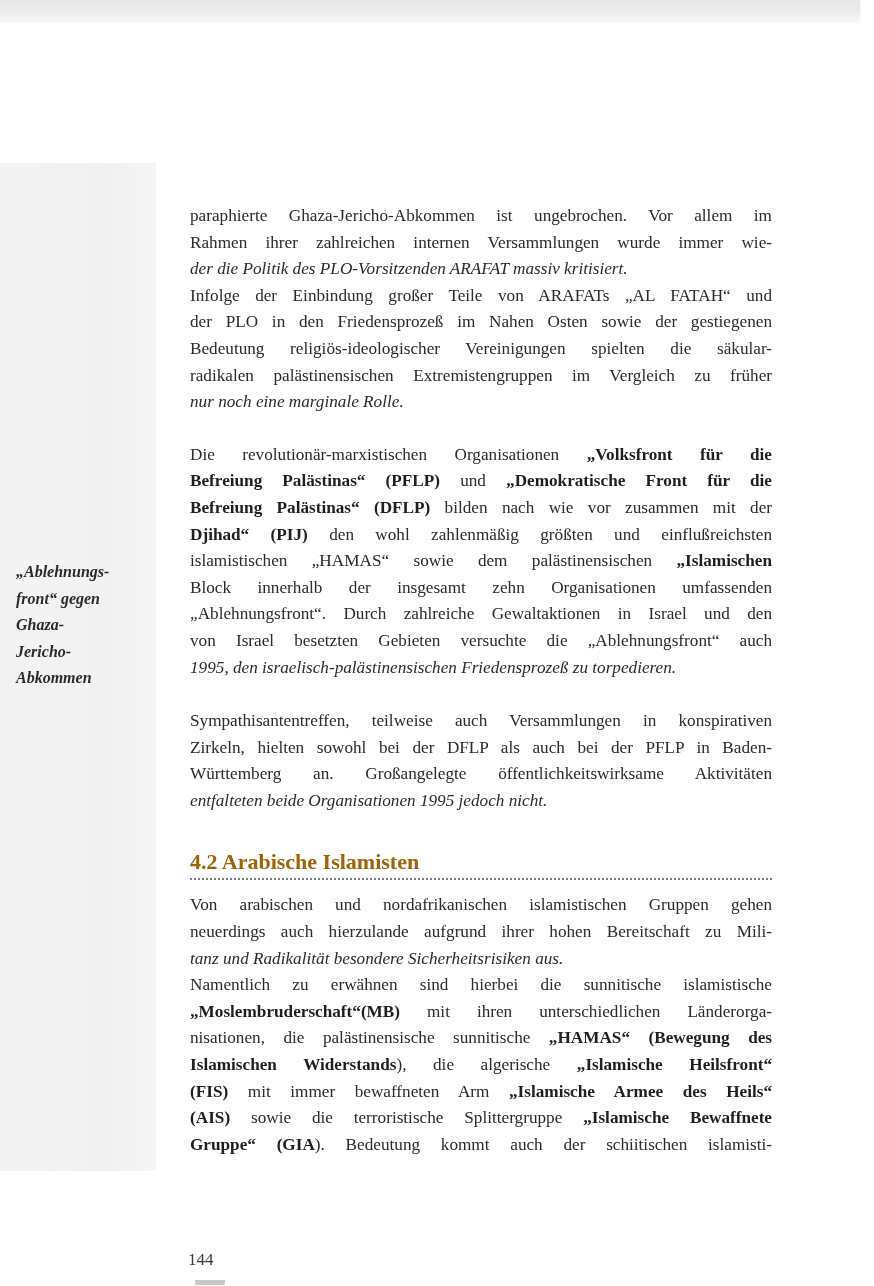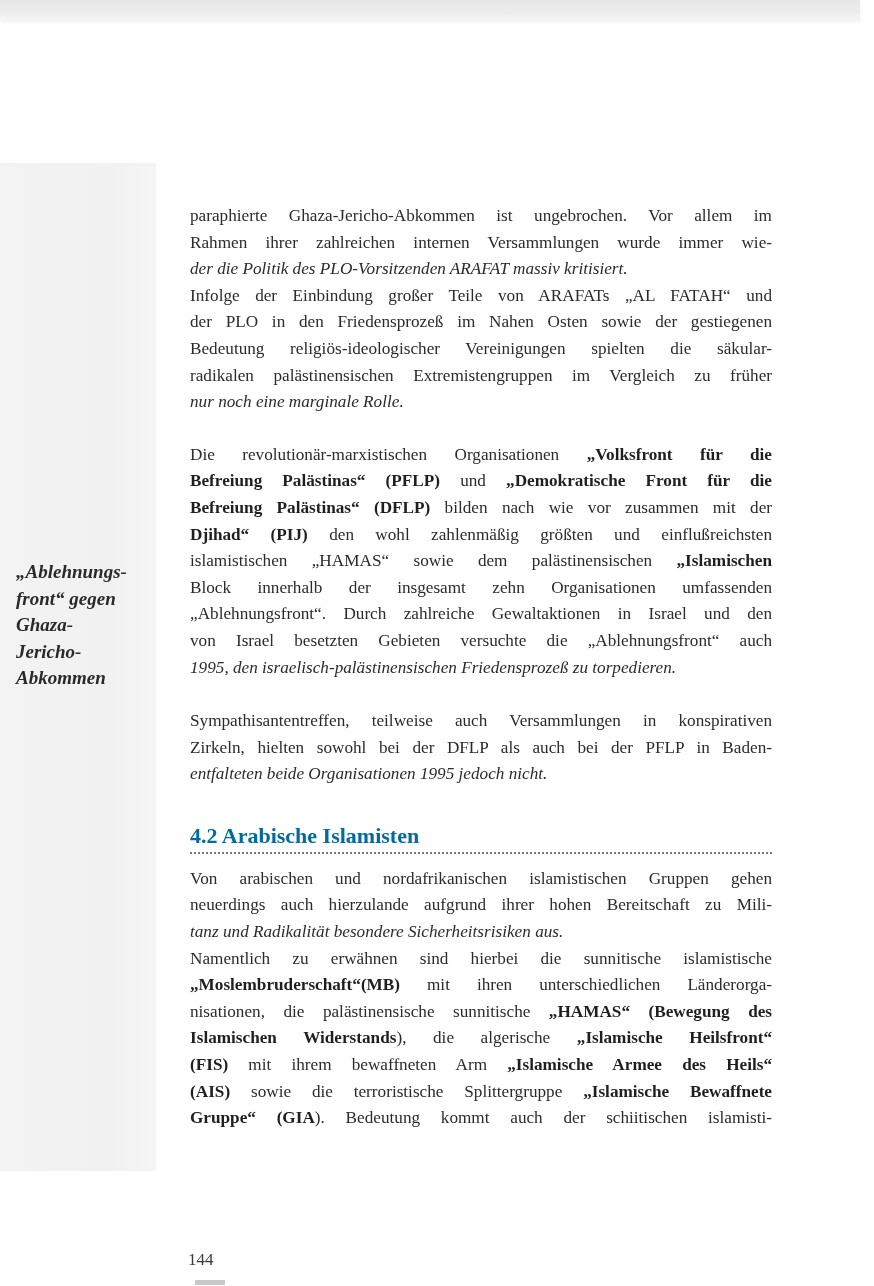--- a/index.html
+++ b/index.html
@@ -33,21 +33,21 @@
       background: linear-gradient(to right, #f3f3f3 0%, #f1f1f1 70%, #f5f5f5 100%);
     }
     .marginal-note {
       position: absolute;
       left: 16px;
       top: 559px;
       width: 140px;
       font-family: "Liberation Serif", "DejaVu Serif", serif;
       font-style: italic;
       font-weight: bold;
-      font-size: 19px;
+      font-size: 16px;
       line-height: 26.6px;
       color: #2a2a2a;
     }
     .marginal-note span { display: block; }
     .content {
       position: absolute;
       left: 190px;
       top: 162px;
       width: 582px;
       margin-top: 41px;
@@ -72,21 +72,21 @@
     }
     .gap-1 { height: 26px; }
     .gap-2 { height: 27px; }
     .gap-3 { height: 34px; }
     b { font-weight: bold; color: #1f1f1f; }
     .section-heading {
       margin: 0;
       font-size: 22px;
       font-weight: bold;
       line-height: 28px;
-      color: #0369a1;
+      color: #a16207;
       padding-bottom: 2px;
       border-bottom: 2px dotted #7a7a7a;
     }
     .heading-gap { height: 12px; }
     .page-number {
       position: absolute;
       left: 188px;
       top: 1250px;
       font-size: 17px;
       color: #3a3a3a;
@@ -142,40 +142,41 @@
     <span class="line">„Ablehnungsfront“. Durch zahlreiche Gewaltaktionen in Israel und den</span>
     <span class="line">von Israel besetzten Gebieten versuchte die „Ablehnungsfront“ auch</span>
     <span class="line last">1995, den israelisch-palästinensischen Friedensprozeß zu torpedieren.</span>
   </p>
 
   <div class="gap-2"></div>
 
   <p class="para">
     <span class="line">Sympathisantentreffen, teilweise auch Versammlungen in konspirativen</span>
     <span class="line">Zirkeln, hielten sowohl bei der DFLP als auch bei der PFLP in Baden-</span>
+    <span class="line">Württemberg an. Großangelegte öffentlichkeitswirksame Aktivitäten</span>
     <span class="line last">entfalteten beide Organisationen 1995 jedoch nicht.</span>
   </p>
 
   <div class="gap-3"></div>
 
   <h2 class="section-heading">4.2 Arabische Islamisten</h2>
 
   <div class="heading-gap"></div>
 
   <p class="para">
     <span class="line">Von arabischen und nordafrikanischen islamistischen Gruppen gehen</span>
     <span class="line">neuerdings auch hierzulande aufgrund ihrer hohen Bereitschaft zu Mili-</span>
     <span class="line last">tanz und Radikalität besondere Sicherheitsrisiken aus.</span>
   </p>
 
   <p class="para">
     <span class="line">Namentlich zu erwähnen sind hierbei die sunnitische islamistische</span>
     <span class="line"><b>„Moslembruderschaft“(MB)</b><span> mit ihren unterschiedlichen Länderorga-</span></span>
     <span class="line"><span>nisationen, die palästinensische sunnitische </span><b>„HAMAS“ (Bewegung des</b></span>
     <span class="line"><b>Islamischen Widerstands</b><span>), die algerische </span><b>„Islamische Heilsfront“</b></span>
-    <span class="line"><b>(FIS)</b><span> mit ihrem bewaffneten Arm </span><b>„Islamische Armee des Heils“</b></span>
+    <span class="line"><b>(FIS)</b><span> mit immer bewaffneten Arm </span><b>„Islamische Armee des Heils“</b></span>
     <span class="line"><b>(AIS)</b><span> sowie die terroristische Splittergruppe </span><b>„Islamische Bewaffnete</b></span>
     <span class="line"><b>Gruppe“ (GIA</b><span>). Bedeutung kommt auch der schiitischen islamisti-</span></span>
   </p>
 </div>
 
 <div class="page-number">144</div>
 <div class="page-tab"></div>
 
 </body></html>

